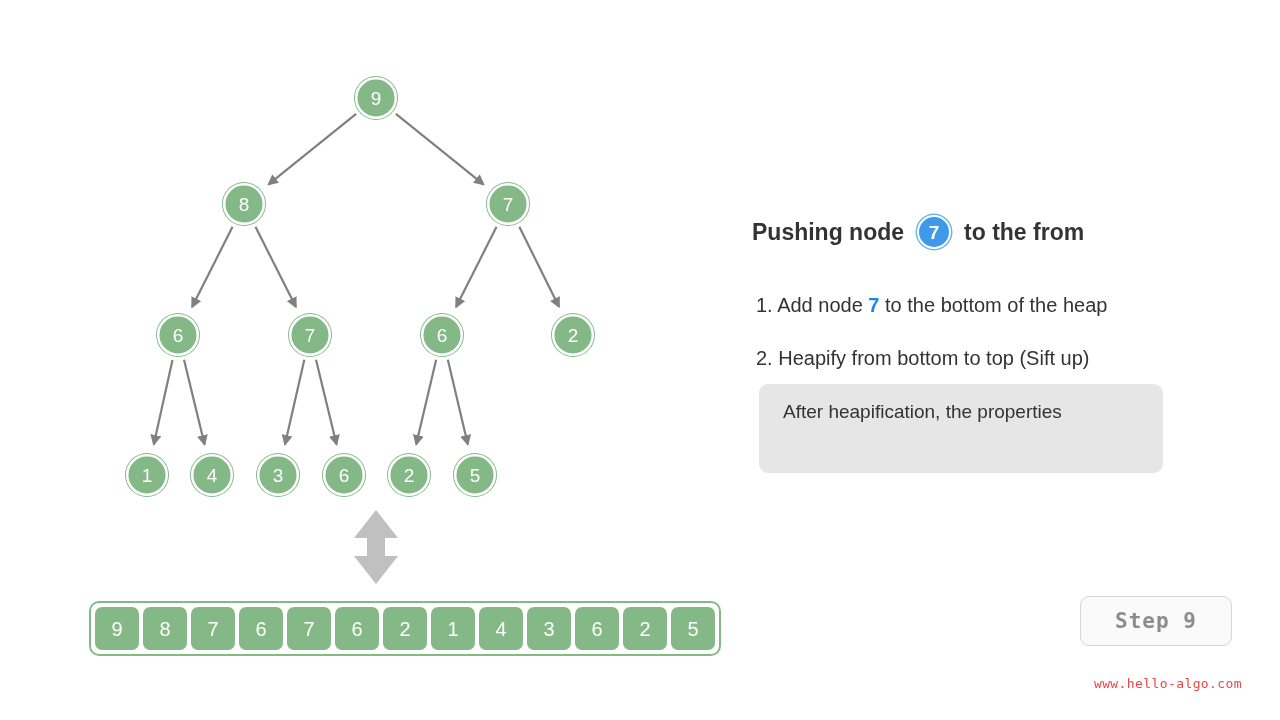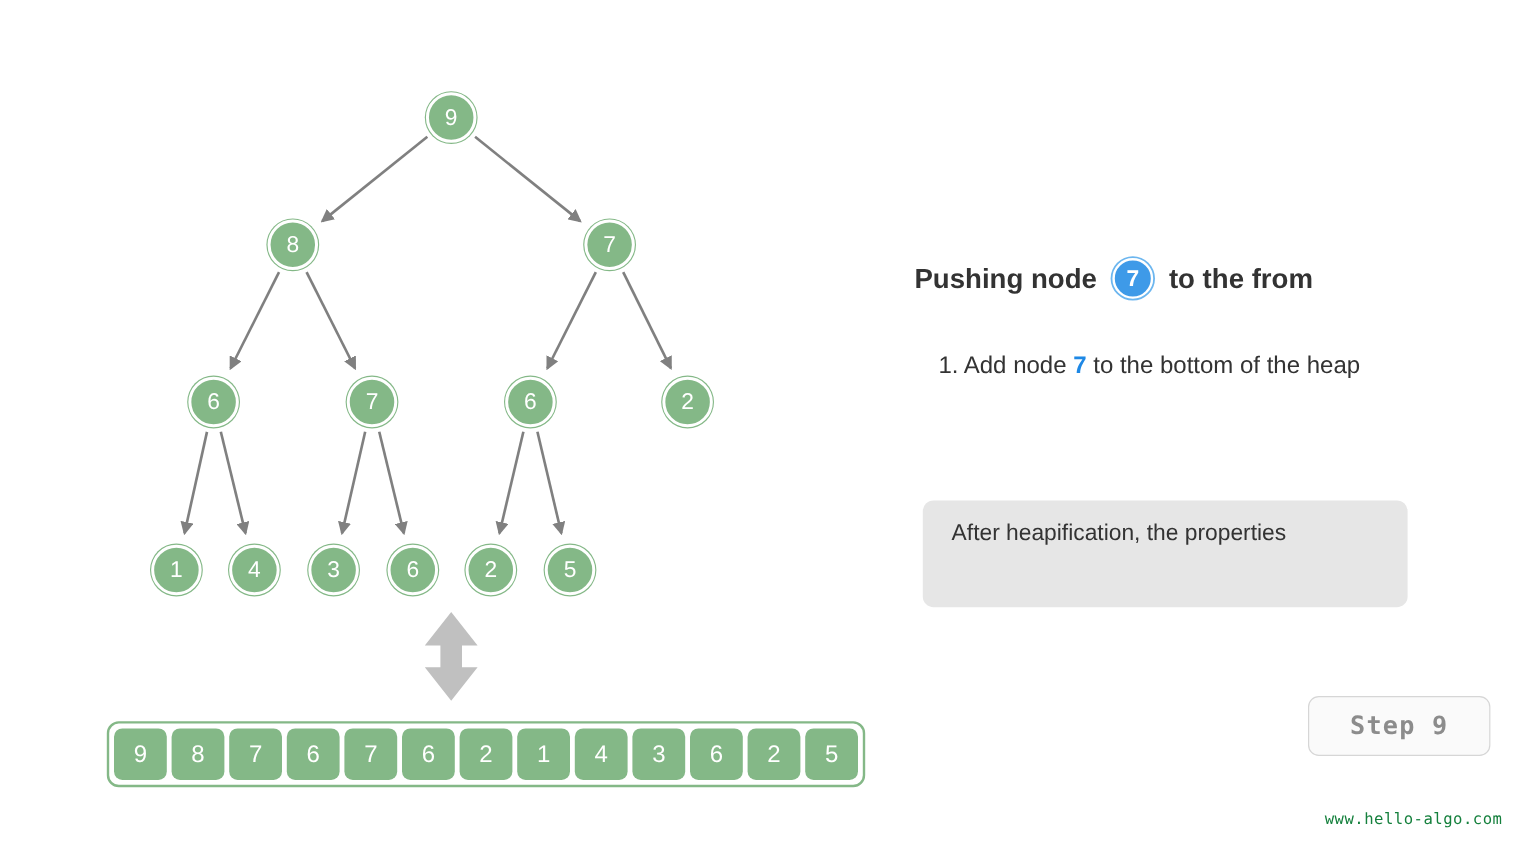--- a/index.html
+++ b/index.html
@@ -67,21 +67,20 @@
     fill: #c0c0c0;
   }
 
   
   #right-panel {
     position: absolute;
     left: 752px;
     top: 0;
     width: 510px;
     height: 720px;
-    margin-left: 10px;
   }
 
   #headline {
     position: absolute;
     left: 0;
     top: 215px;
     font-size: 23px;
     font-weight: bold;
     color: #333333;
     white-space: nowrap;
@@ -105,55 +104,55 @@
     color: #ffffff;
     font-size: 19px;
     font-weight: bold;
     margin: 0 13px;
     box-sizing: border-box;
     flex: none;
   }
 
   .step-line {
     position: absolute;
-    left: 20px;
+    left: 4px;
     font-size: 20px;
     color: #333333;
     white-space: nowrap;
     font-weight: normal;
   }
   #step-line-1 { top: 294px; }
   #step-line-2 { top: 347px; }
   .blue-num {
     color: #1e88e5;
     font-weight: bold;
   }
 
   #note-box {
     position: absolute;
     left: 7px;
-    top: 417px;
+    top: 384px;
     width: 404px;
     height: 89px;
     background: #e6e6e6;
     border-radius: 9px;
     box-sizing: border-box;
     padding: 13px 24px;
   }
   #note-box .note-text {
     font-size: 19px;
     color: #333333;
     line-height: 30px;
     display: block;
   }
 
   #step-box {
     position: absolute;
     left: 328px;
-    top: 580px;
+    top: 596px;
     width: 152px;
     height: 50px;
     background: #fafafa;
     border: 1.4px solid #d6d6d6;
     border-radius: 9px;
     display: flex;
     align-items: center;
     justify-content: center;
     box-sizing: border-box;
   }
@@ -164,21 +163,21 @@
     color: #8c8c8c;
     letter-spacing: 1px;
   }
 
   #watermark {
     position: absolute;
     right: 20px;
     top: 676px;
     font-family: "DejaVu Sans Mono", monospace;
     font-size: 13px;
-    color: #15803d;
+    color: #ef4444;
     letter-spacing: 0.4px;
     white-space: nowrap;
   }
 </style>
 </head>
 <body>
 
 <svg id="diagram-svg" viewBox="0 0 1280 720" xmlns="http://www.w3.org/2000/svg">
   <defs>
     <marker id="arrowhead" markerWidth="5" markerHeight="5" refX="4.2" refY="2.5" orient="auto" markerUnits="strokeWidth">
@@ -336,20 +335,21 @@
     <span class="hl-text">to the from</span>
   </div>
 
   <div class="step-line" id="step-line-1">
     <span>1.</span>
     <span>Add node</span>
     <span class="blue-num">7</span>
     <span>to the bottom of the heap</span>
   </div>
 
+  <div class="step-line" id="step-line-2">2. Heapify from bottom to top (Sift up)</div>
 
   <div id="note-box">
     <span class="note-text">After heapification, the properties</span>
   </div>
 
   <div id="step-box">
     <span class="step-text">Step 9</span>
   </div>
 
   <div id="watermark">www.hello-algo.com</div>

